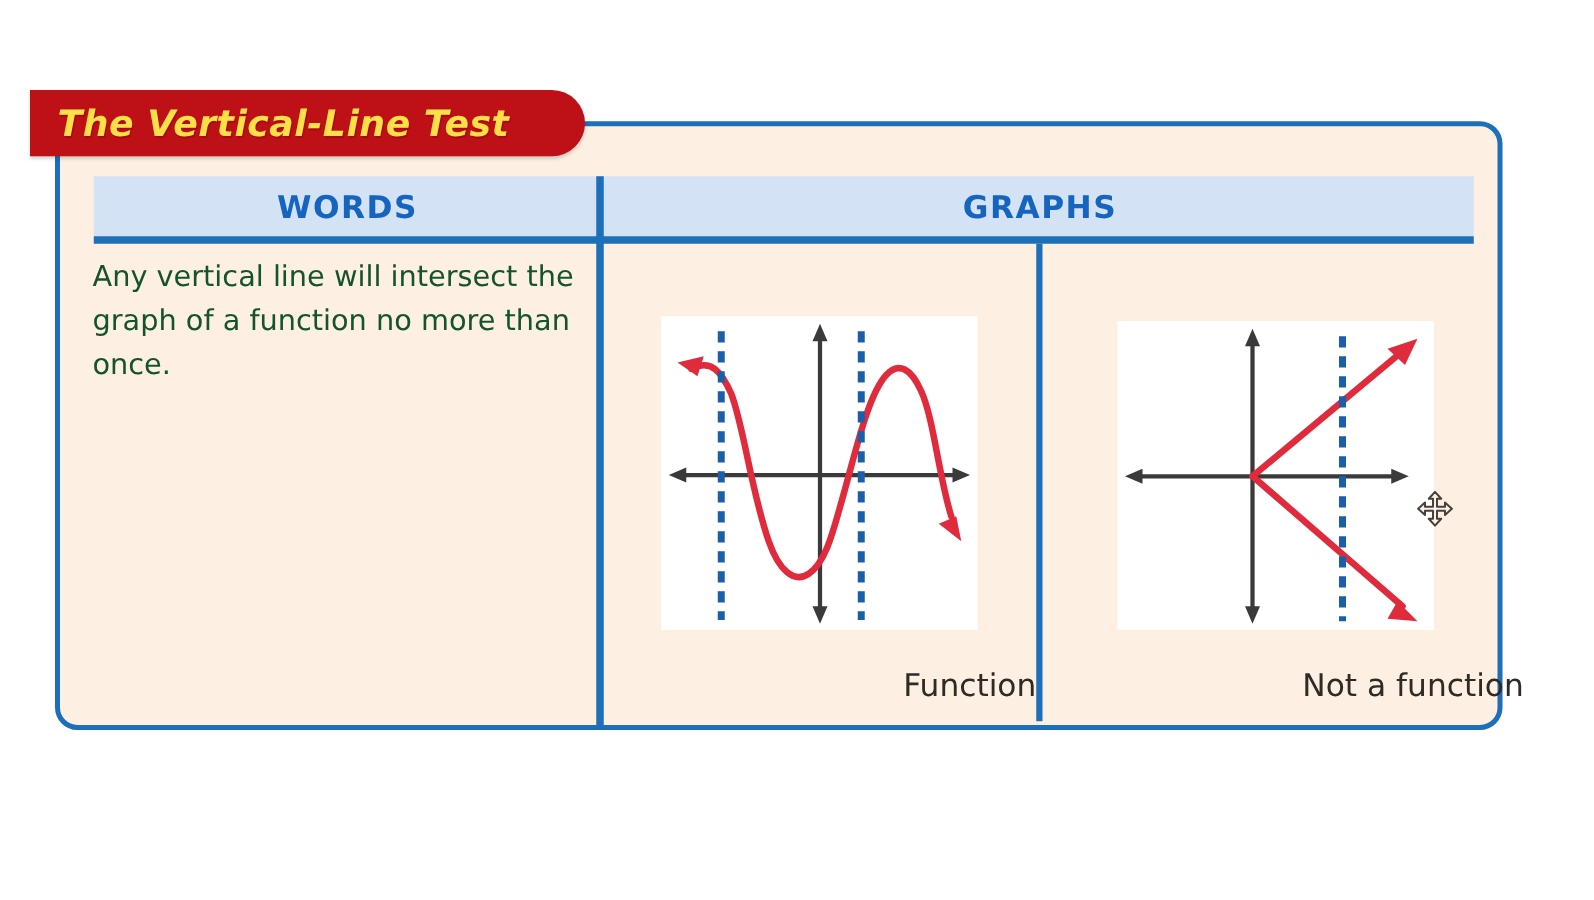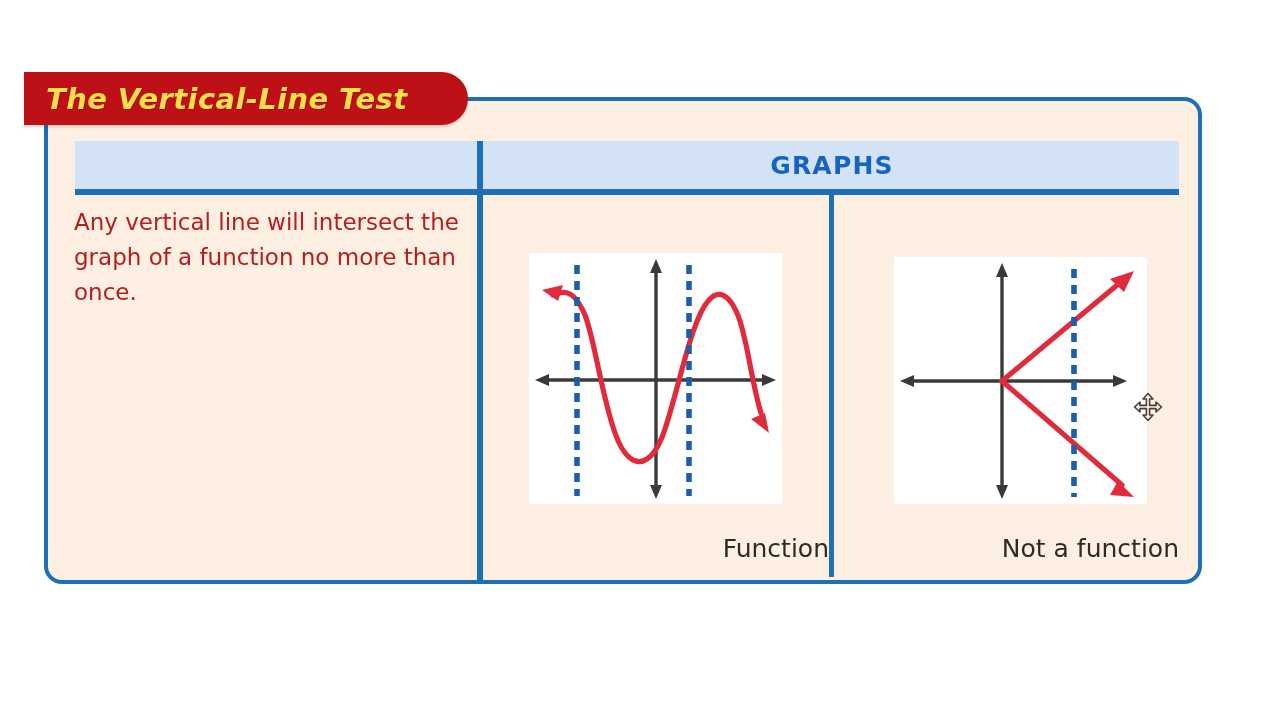--- a/index.html
+++ b/index.html
@@ -112,21 +112,21 @@
     height: 382px;
     background: #1C6FB8;
   }
 
   
   #words-text {
     position: absolute;
     left: 26px;
     top: 104px;
     width: 390px;
-    color: #b91c1c;
+    color: #14532d;
     font-family: "DejaVu Sans", sans-serif;
     font-size: 23px;
     line-height: 35px;
   }
 
   
   .graph-panel {
     position: absolute;
     top: 0;
   }
@@ -145,41 +145,42 @@
   .graph-caption {
     position: absolute;
     top: 433px;
     width: 100%;
     text-align: right;
     color: #2E2A26;
     font-family: "DejaVu Sans", sans-serif;
     font-size: 25px;
   }
   #caption-1 { left: 0; width: 344px; }
-  #caption-2 { left: 0; width: 345px; }
+  #caption-2 { left: 0; width: 345px; padding-left: 40px; }
 
   
   #move-cursor {
     position: absolute;
     left: 1133px;
     top: 392px;
     width: 30px;
     height: 30px;
   }
 </style>
 </head>
 <body>
 
 <div id="card-top-gap"></div>
 
 <div id="card">
 
   <div id="header-band"></div>
   <div id="header-underline"></div>
 
+  <div class="col-header" id="header-words">WORDS</div>
 
   <div class="col-header" id="header-graphs">GRAPHS</div>
 
   <div id="divider-main"></div>
   <div id="divider-graphs"></div>
 
   <div id="words-text">Any vertical line will intersect the graph of a function no more than once.</div>
 
   <div class="graph-panel" id="panel-function">
 

